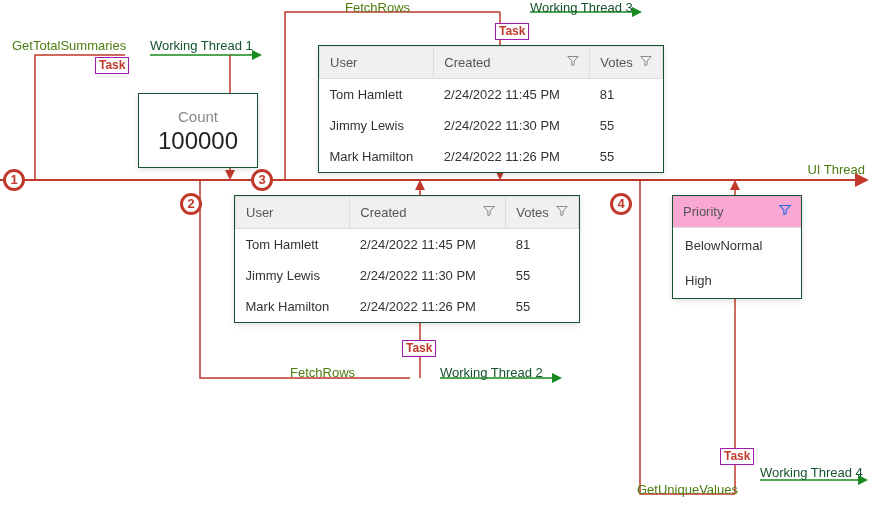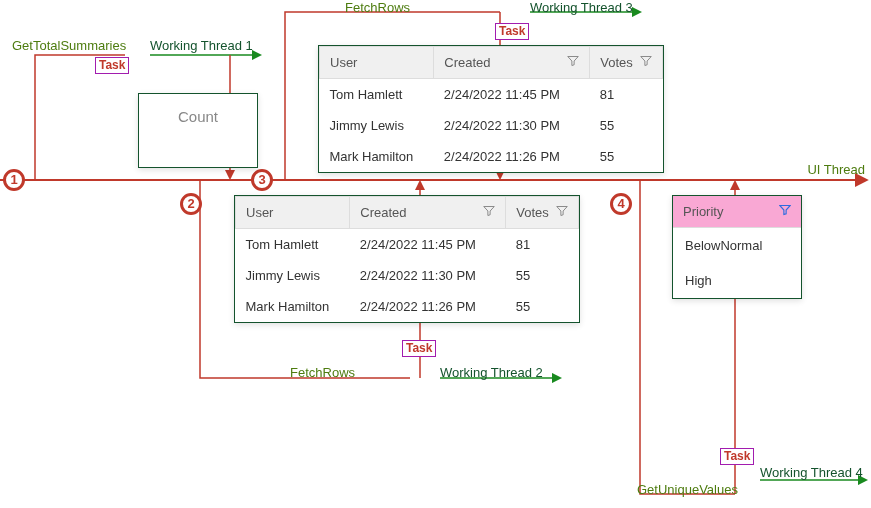--- a/index.html
+++ b/index.html
@@ -121,20 +121,21 @@
 <span class="label green" style="left:760px; top:465px;">Working Thread 4</span>
 <span class="task-badge" style="left:720px; top:448px;">Task</span>
 
 <div class="circle-num" style="left:3px;  top:169px;">1</div>
 <div class="circle-num" style="left:180px;top:193px;">2</div>
 <div class="circle-num" style="left:251px;top:169px;">3</div>
 <div class="circle-num" style="left:610px;top:193px;">4</div>
 
 <div class="card count-card">
   <div class="lbl">Count</div>
+  <div class="val">100000</div>
 </div>
 
 <div class="card table-card-top">
   <table class="data-table">
     <thead>
         <tr>
       <th class="col-user"><span>User</span></th>
       <th class="col-created">
         <span>Created</span>
         <span class="filter-icon">

